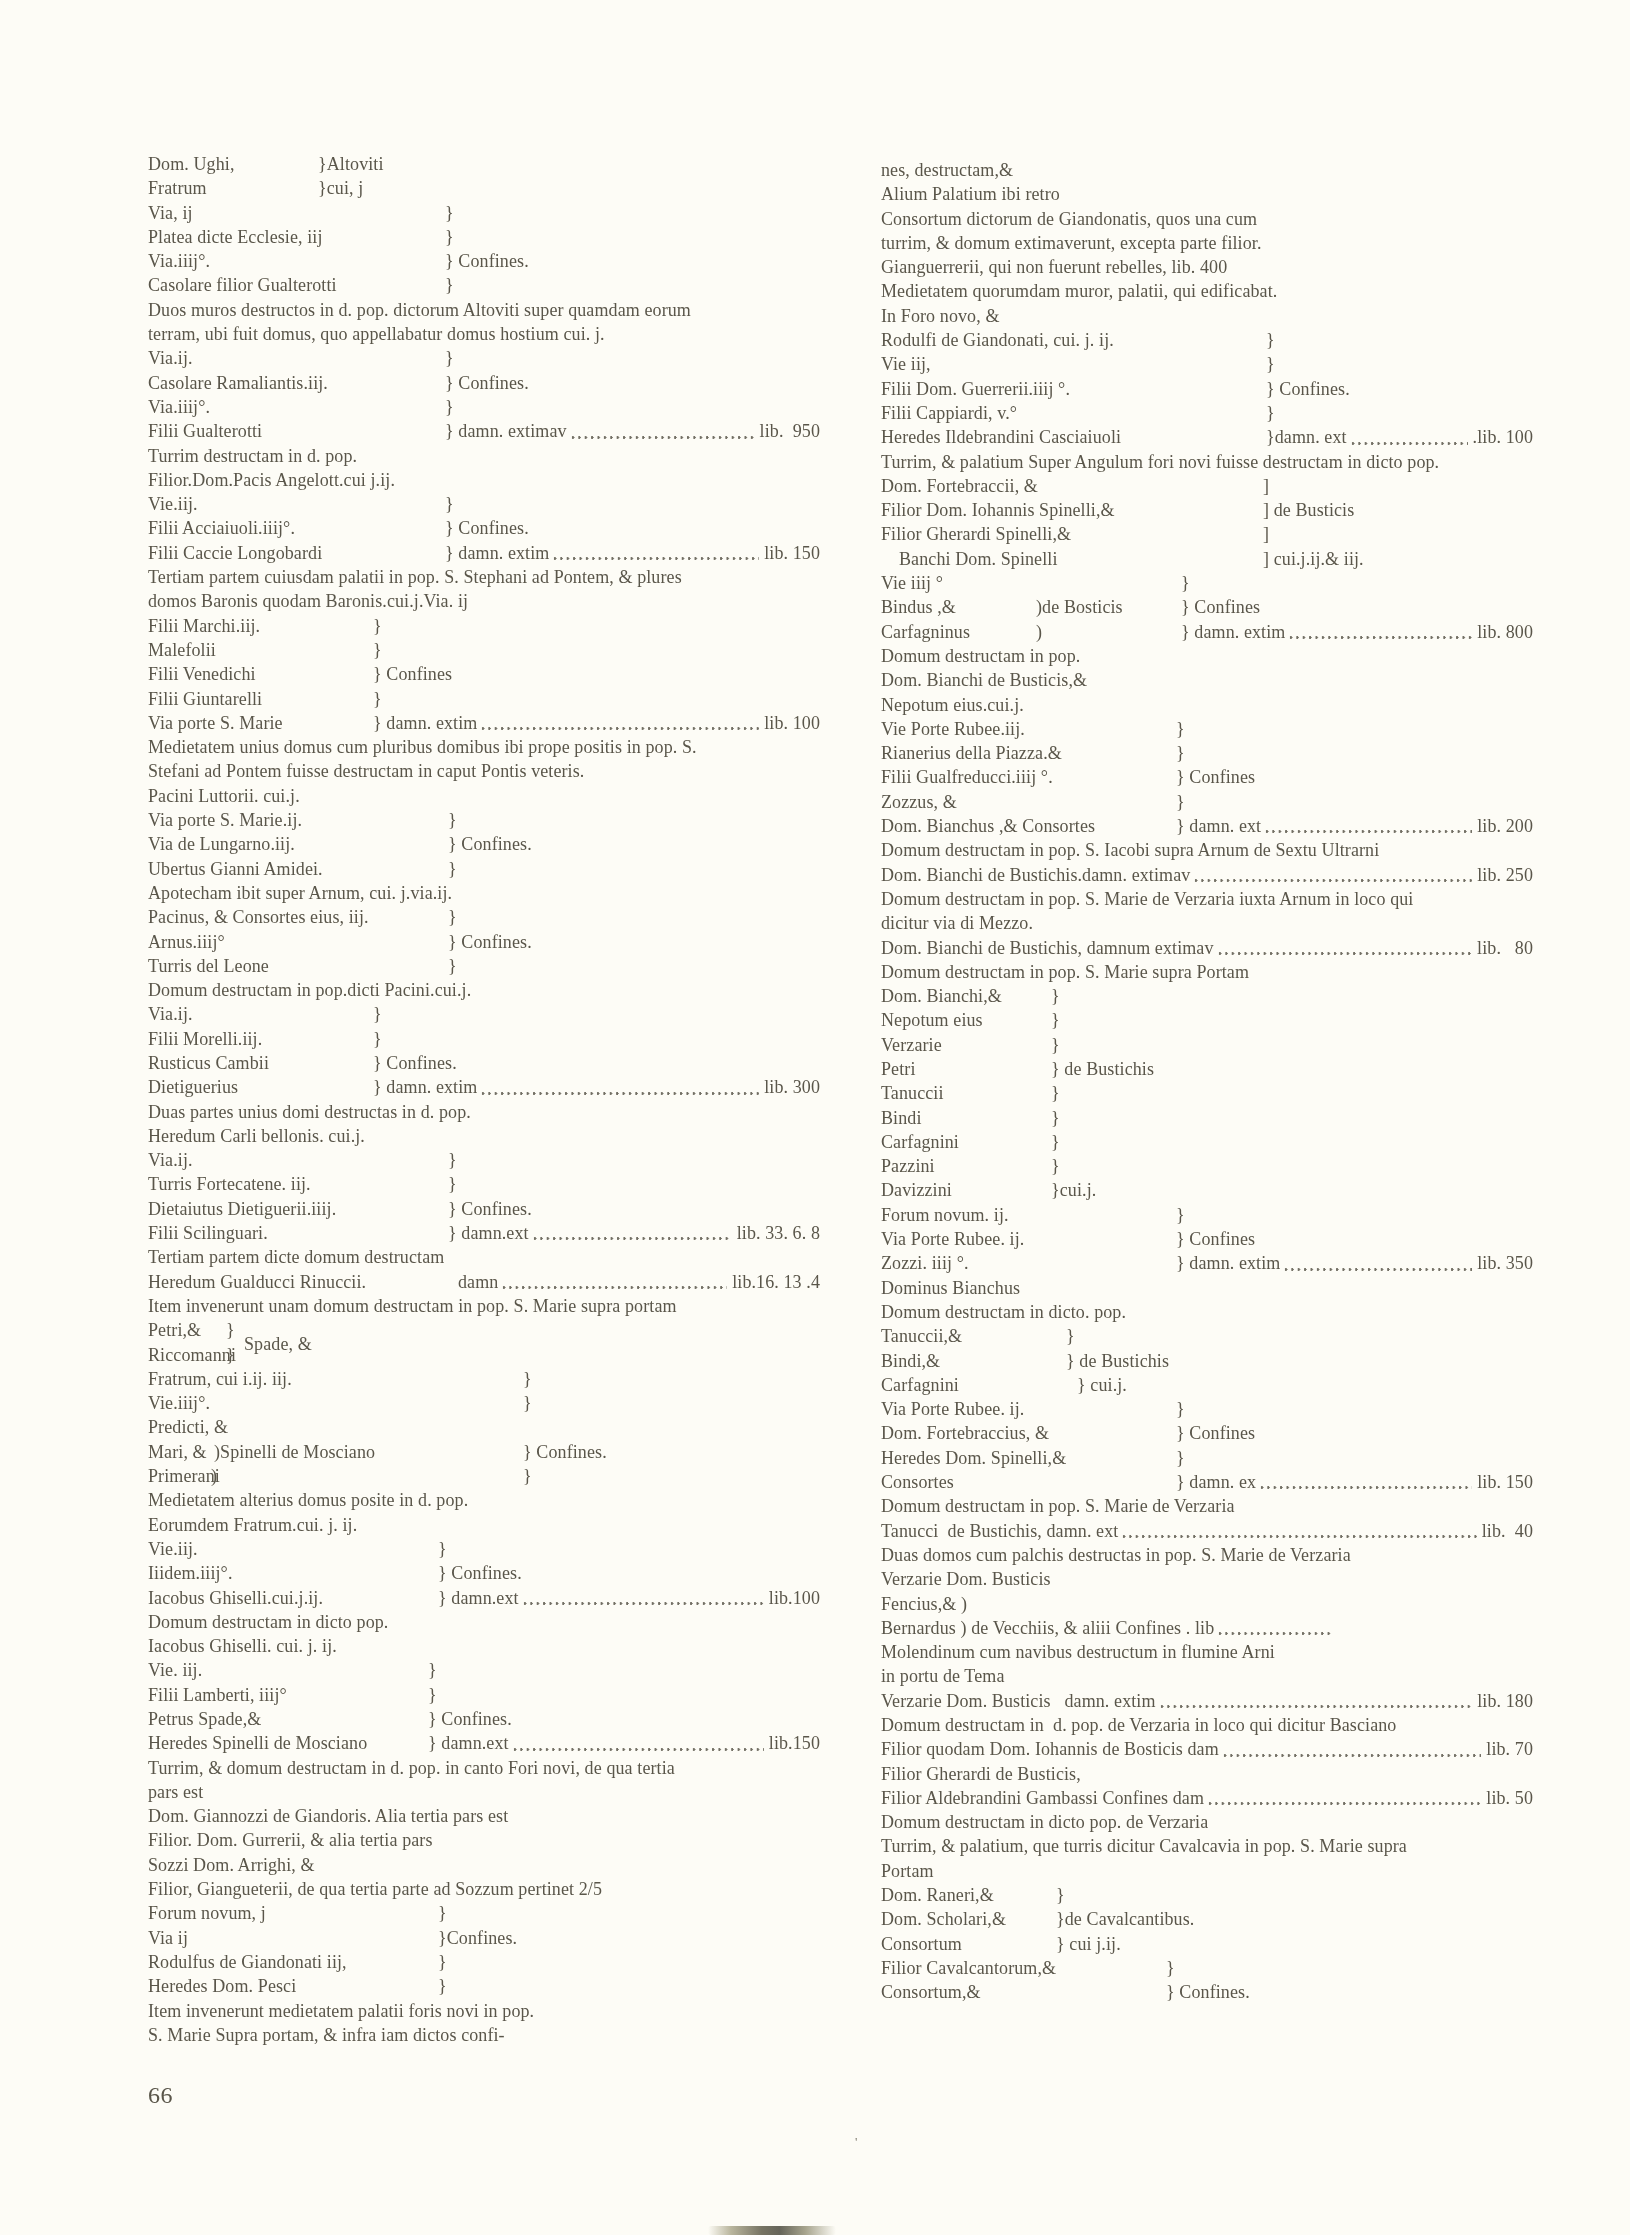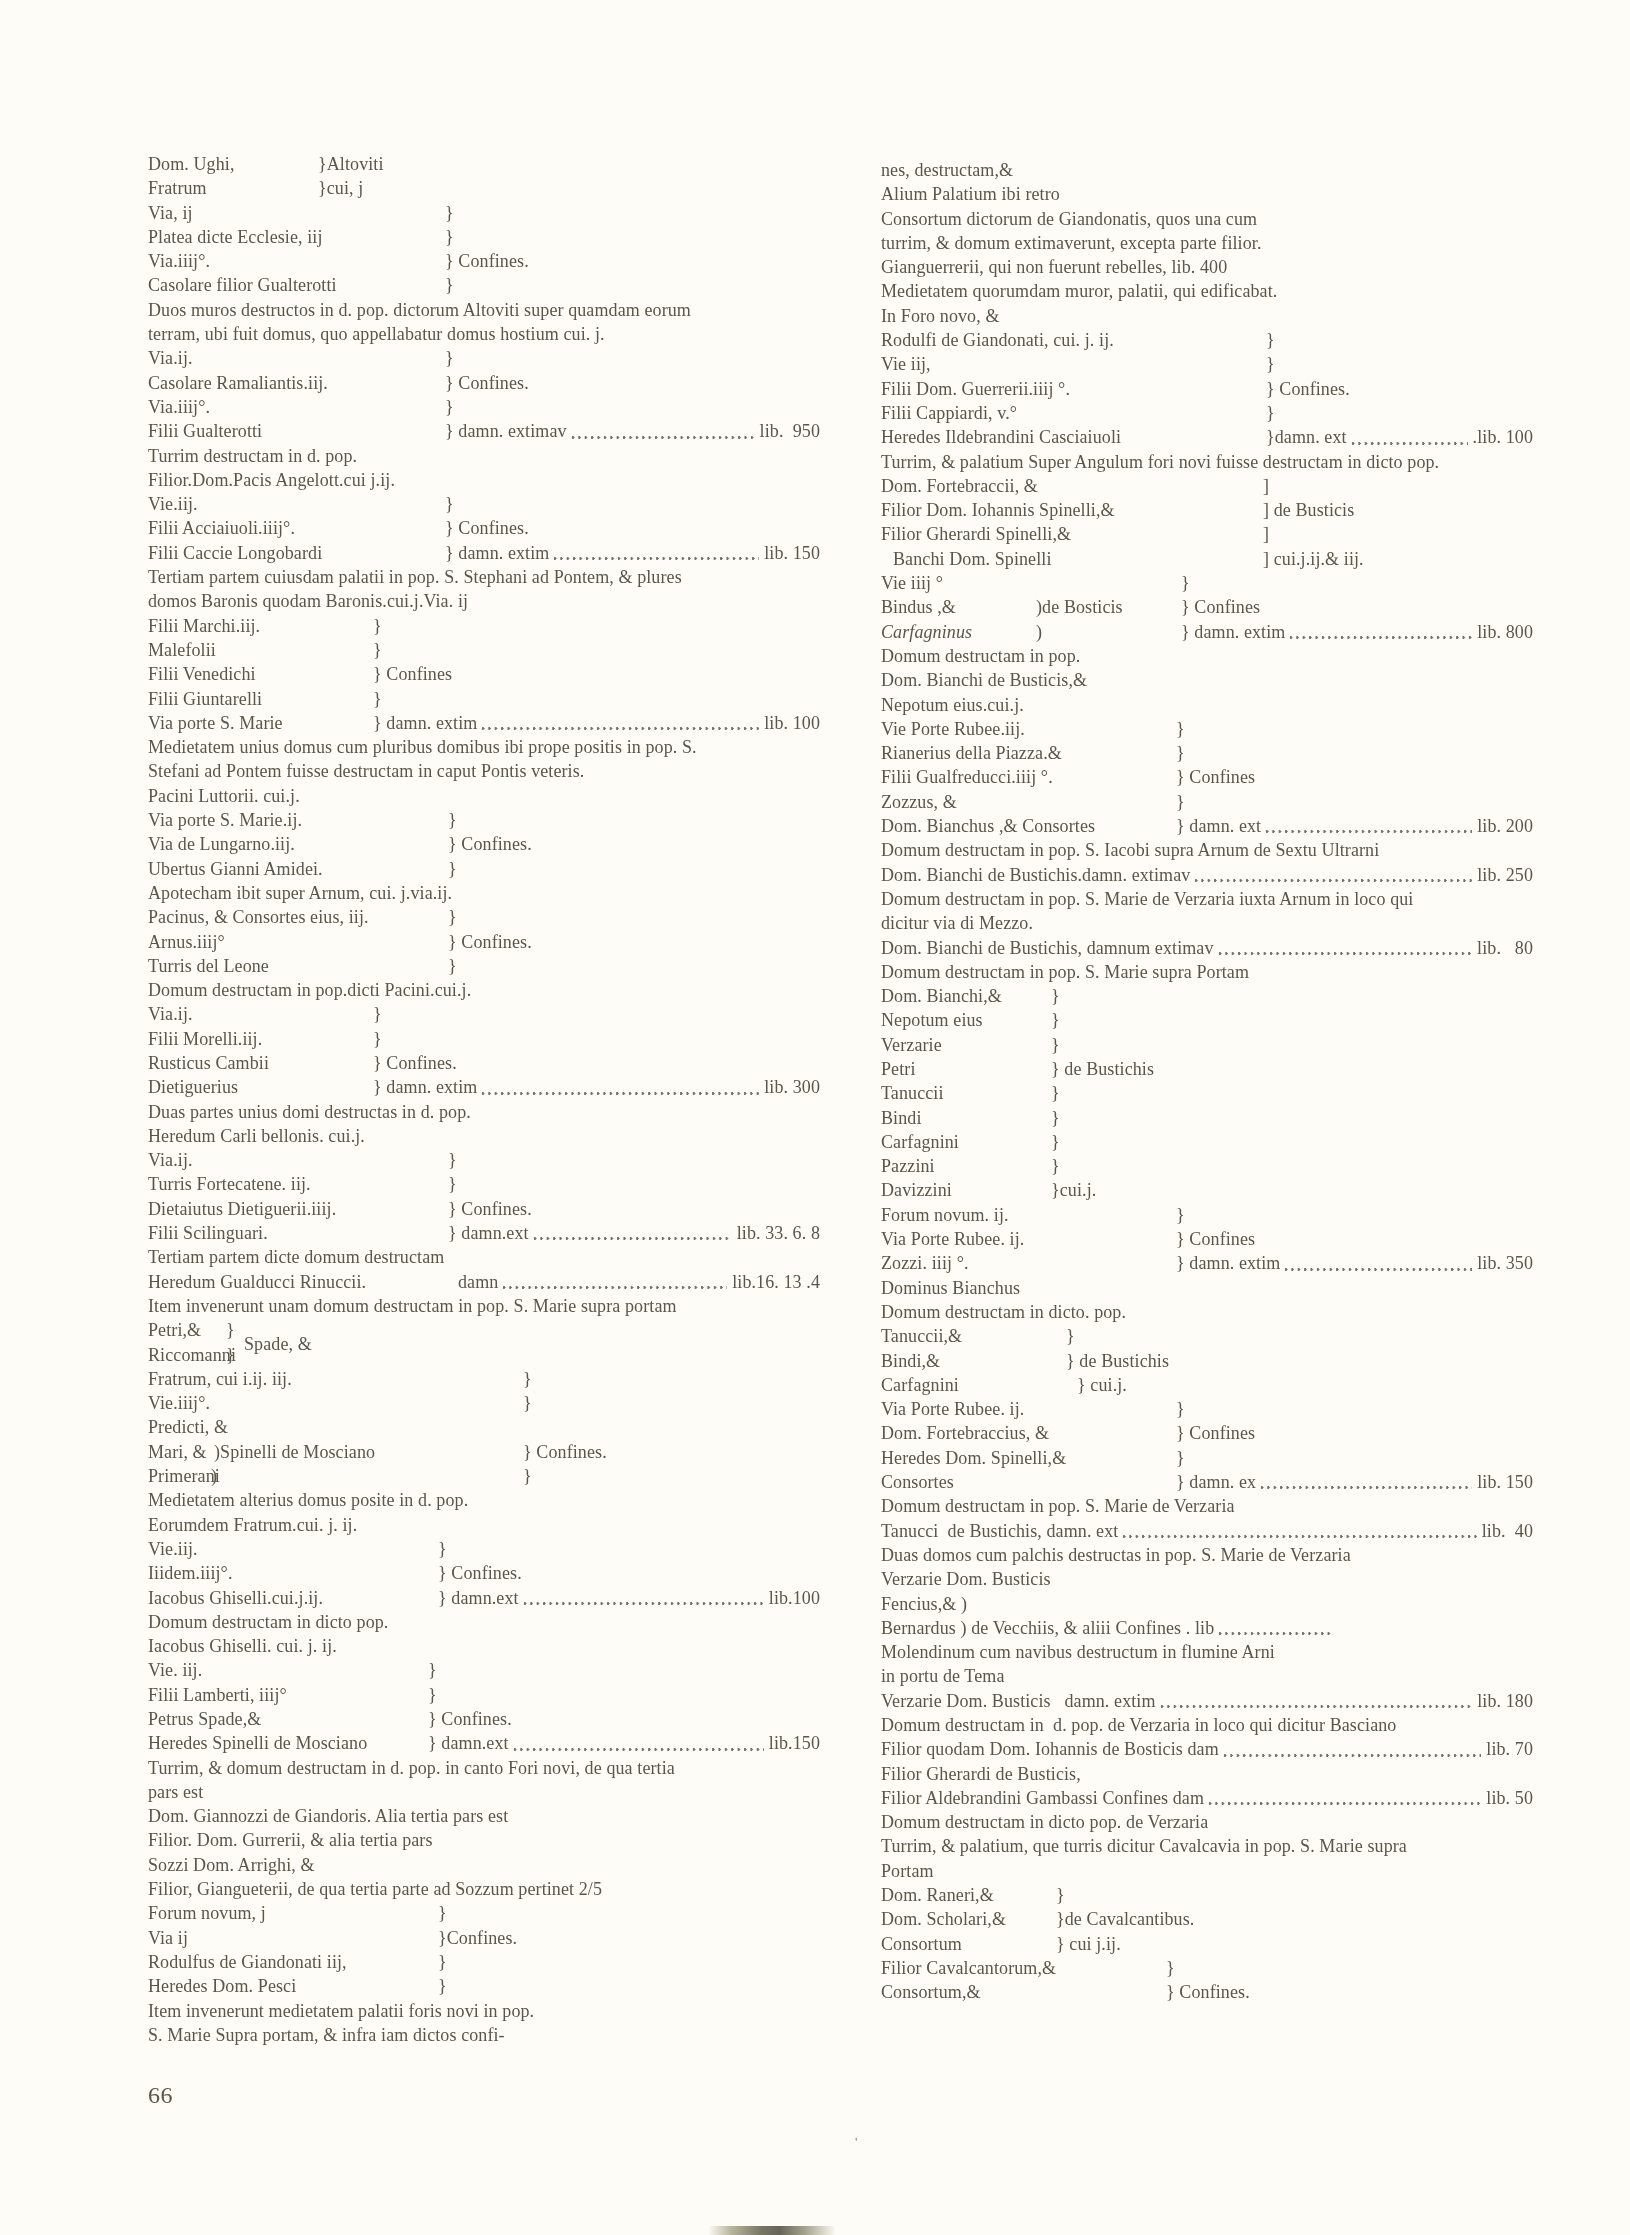--- a/index.html
+++ b/index.html
@@ -387,34 +387,34 @@
     </div>
     <div class="line">
       <span class="seg" style="left: 0px;">Filior Dom. Iohannis Spinelli,&amp;</span>
       <span class="seg" style="left: 382px;">] de Busticis</span>
     </div>
     <div class="line">
       <span class="seg" style="left: 0px;">Filior Gherardi Spinelli,&amp;</span>
       <span class="seg" style="left: 382px;">]</span>
     </div>
     <div class="line">
-      <span class="seg" style="left: 12px;">Banchi Dom. Spinelli</span>
+      <span class="seg" style="left: 18px;">Banchi Dom. Spinelli</span>
       <span class="seg" style="left: 382px;">] cui.j.ij.&amp; iij.</span>
     </div>
     <div class="line">
       <span class="seg" style="left: 0px;">Vie iiij °</span>
       <span class="seg" style="left: 300px;">}</span>
     </div>
     <div class="line">
       <span class="seg" style="left: 0px;">Bindus ,&amp;</span>
       <span class="seg" style="left: 155px;">)de Bosticis</span>
       <span class="seg" style="left: 300px;">} Confines</span>
     </div>
     <div class="line">
-      <span class="seg" style="left: 0px; font-style: italic;">Carfagninus</span>
+      <span class="seg" style="left: 0px;">Carfagninus</span>
       <span class="seg" style="left: 155px;">)</span>
       <span class="seg" style="left: 300px;">} damn. extim</span>
       <span class="num">lib. 800</span>
       <span class="leader" style="left: 408px; right: 61px;"></span>
     </div>
     <div class="line">
       <span class="seg" style="left: 0px;">Domum destructam in pop.</span>
     </div>
     <div class="line">
       <span class="seg" style="left: 0px;">Dom. Bianchi de Busticis,&amp;</span>

